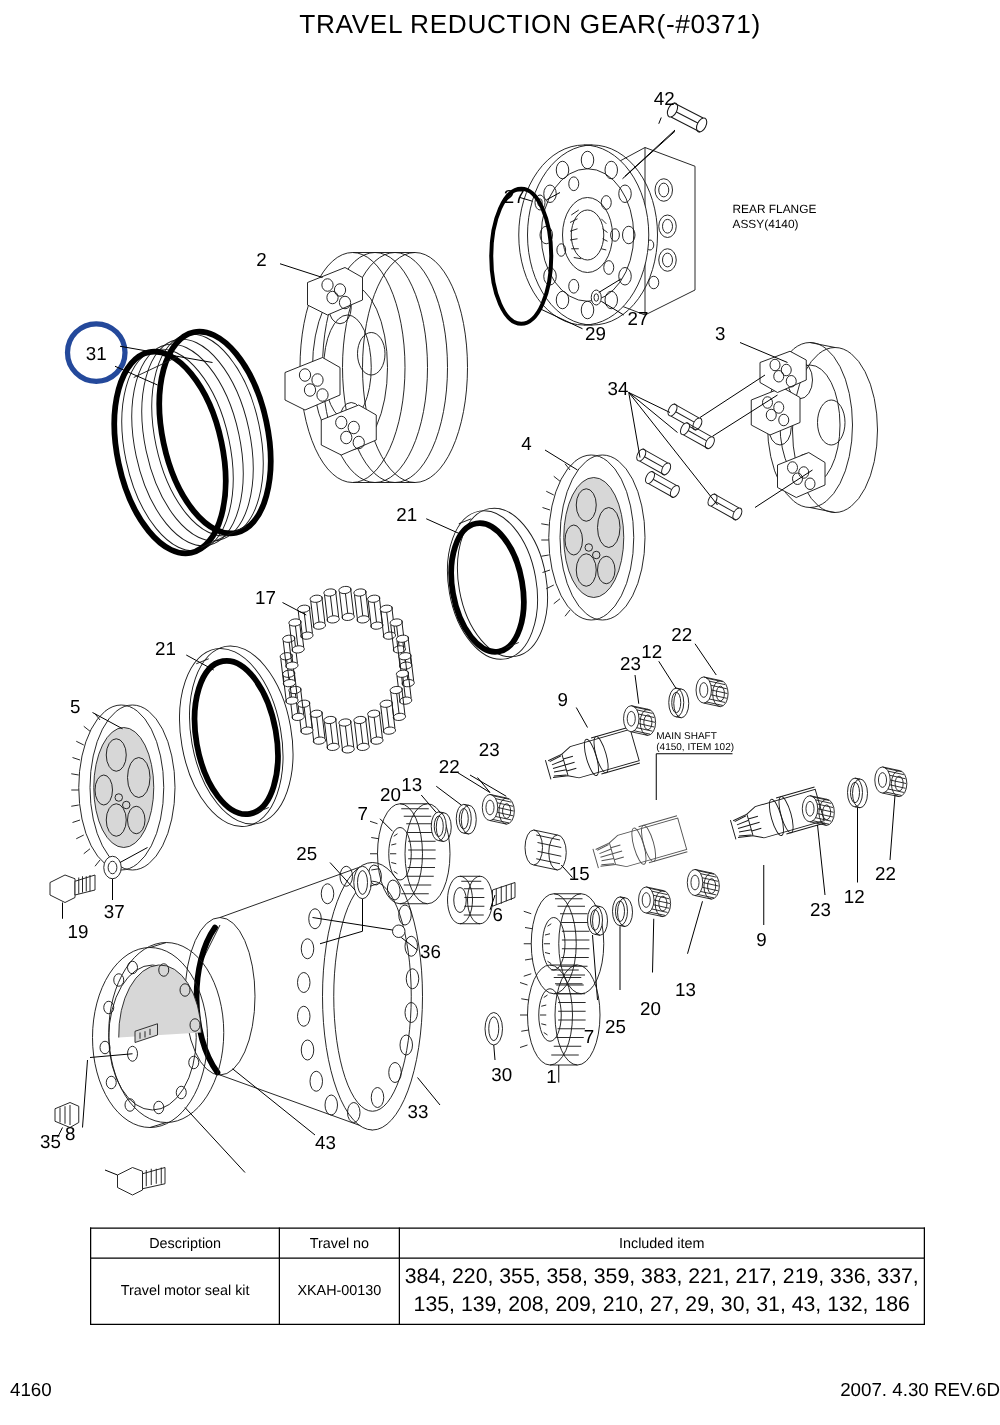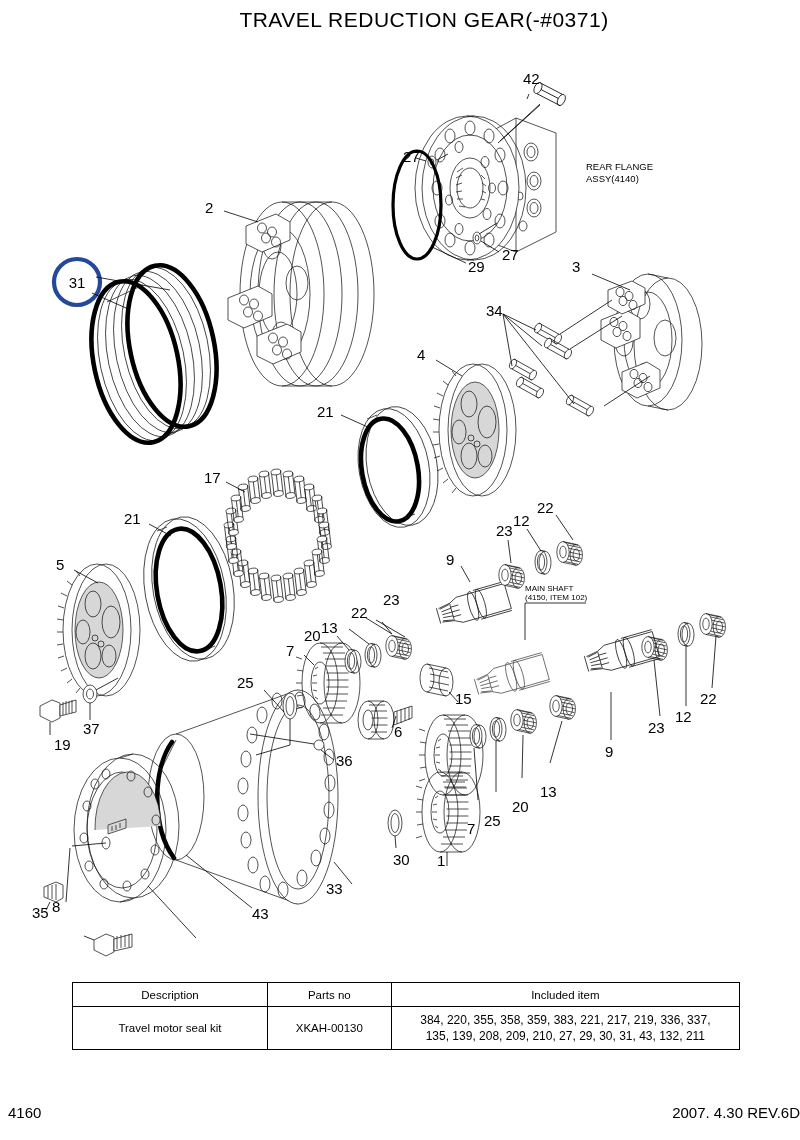--- a/index.html
+++ b/index.html
@@ -24,21 +24,21 @@
   }
   .ptable td,.ptable th{
     border:1.2px solid #000;padding:0;text-align:center;
     font-weight:normal;
   }
   .ptable th{height:23px;font-size:11.5px;}
   .ptable .c-desc{width:196px;}
   .ptable .c-part{width:124px;}
   .ptable .c-inc{width:348px;text-align:center;}
   .ptable td.body{height:42px;}
-  .inc-lines{line-height:1.35;font-size:12px;padding:3px 4px;}
+  .inc-lines{line-height:1.35;font-size:17px;padding:3px 4px;}
   .inc-lines div{white-space:nowrap;}
 
   .footL{position:absolute;left:8px;top:1104px;font-size:15px;text-align:right;}
   .footR{position:absolute;right:0;top:1104px;font-size:15px;}
 
   
   .cal{font-family:"Liberation Sans","DejaVu Sans",sans-serif;font-size:15px;fill:#000;}
   .note{font-family:"Liberation Sans","DejaVu Sans",sans-serif;font-size:8px;fill:#000;}
   .hl-ring{fill:none;stroke:#24499b;stroke-width:4.2;}
   .hl-txt{font-family:"Liberation Sans","DejaVu Sans",sans-serif;font-size:15px;fill:#000;}
@@ -791,32 +791,32 @@
     <text class="cal" x="540" y="797">13</text>
 
     <text class="cal" x="351" y="619" style="display:none"></text>
 
   </svg>
 
   <table class="ptable">
     <thead>
       <tr>
         <th class="c-desc">Description</th>
-        <th class="c-part">Parts no</th>
+        <th class="c-part">Travel no</th>
         <th class="c-inc">Included item</th>
       </tr>
     </thead>
     <tbody>
       <tr>
         <td class="body">Travel motor seal kit</td>
         <td class="body">XKAH-00130</td>
         <td class="body">
           <div class="inc-lines">
             <div>384, 220, 355, 358, 359, 383, 221, 217, 219, 336, 337,</div>
-            <div>135, 139, 208, 209, 210, 27, 29, 30, 31, 43, 132, 211</div>
+            <div>135, 139, 208, 209, 210, 27, 29, 30, 31, 43, 132, 186</div>
           </div>
         </td>
       </tr>
     </tbody>
   </table>
 
   <div class="footL">4160</div>
   <div class="footR">2007. 4.30  REV.6D</div>
 
 </div>

